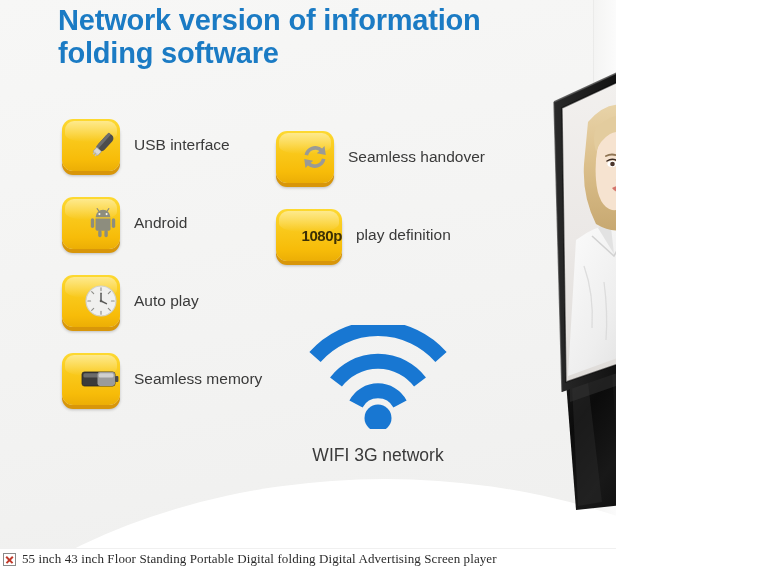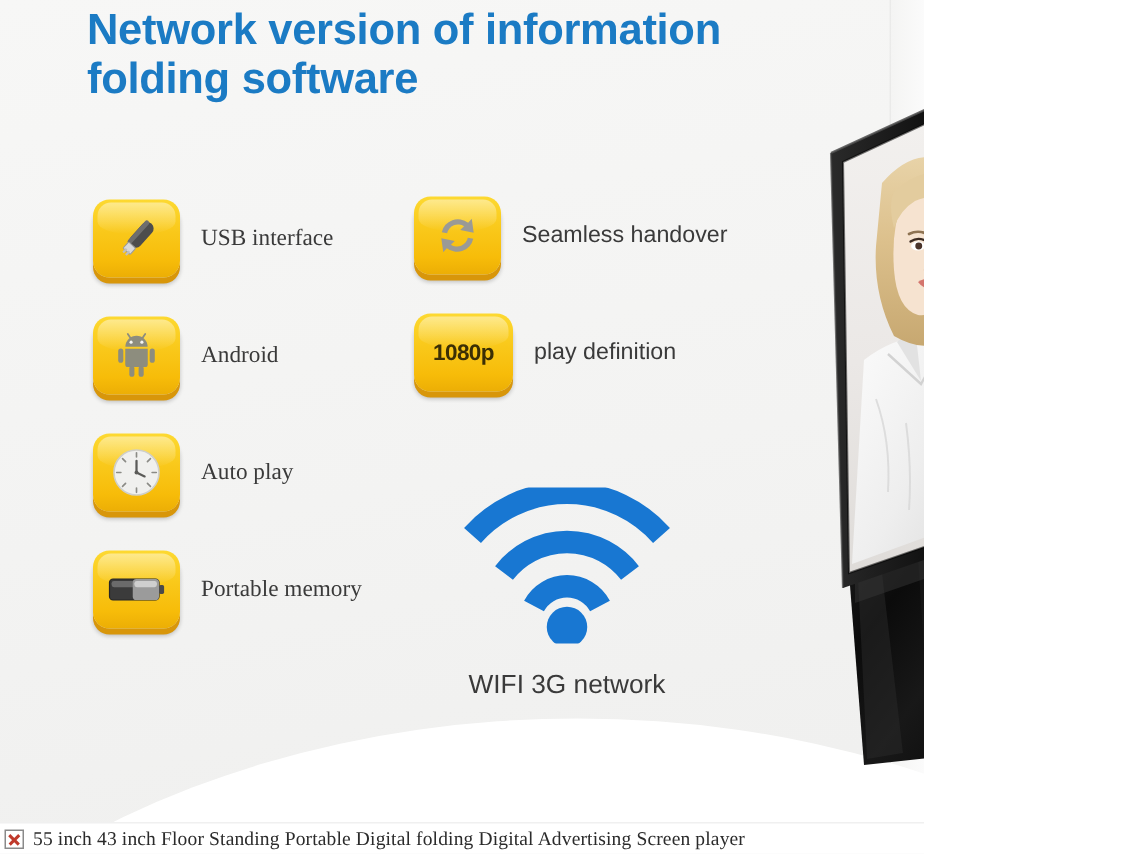--- a/index.html
+++ b/index.html
@@ -42,38 +42,38 @@
     width: 520px;
     font-size: 29px;
     line-height: 33px;
     font-weight: bold;
     color: #1b7bc4;
     letter-spacing: -0.2px;
   }
 
   
   .col { position: absolute; }
-  .col-left  { left: 62px; top: 120px; font-family: Liberation Serif, serif; }
+  .col-left  { left: 62px; top: 106px; }
   .col-right { left: 276px; top: 118px; }
 
   .feature {
     display: flex;
     align-items: center;
     height: 78px;
   }
   .badge {
     position: relative;
     width: 58px; height: 52px;
     flex: 0 0 58px;
     border-radius: 11px;
     background: linear-gradient(180deg, #fdd931 0%, #f9c81a 42%, #f7bc09 78%, #ecae05 100%);
     box-shadow: 0 4px 0 0 #d8960a, 0 5px 3px rgba(0,0,0,0.22);
     display: flex;
     align-items: center;
-    justify-content: center;
+    justify-content: flex-end;
     overflow: hidden;
   }
   .badge::after {
     content: "";
     position: absolute; left: 3px; right: 3px; top: 2px; height: 40%;
     border-radius: 9px 9px 40% 40%;
     background: linear-gradient(180deg, rgba(255,255,255,0.45), rgba(255,255,255,0));
     pointer-events: none;
   }
   .badge svg { display: block; position: relative; z-index: 1; }
@@ -226,21 +226,21 @@
     <div class="feature">
       <div class="badge">
         <svg width="40" height="24" viewBox="0 0 40 24">
           <rect x="2" y="5" width="33" height="14" rx="2.4" fill="#3b3b3b" stroke="#262626" stroke-width="0.8"></rect>
           <rect x="3.4" y="6.3" width="30" height="4.2" rx="1.6" fill="#6b6b6b"></rect>
           <rect x="17.5" y="5" width="17.5" height="14" rx="2.4" fill="#9b9b9b"></rect>
           <rect x="18.6" y="6.3" width="15" height="4.2" rx="1.6" fill="#cfcfcf"></rect>
           <rect x="35" y="9" width="3.4" height="6" rx="1.1" fill="#4a4a4a"></rect>
         </svg>
       </div>
-      <div class="feature-label">Portable memory</div>
+      <div class="feature-label">Seamless memory</div>
     </div>
 
 
   </div>
 
   <div class="col col-right">
 
     <div class="feature">
       <div class="badge">
         <svg width="38" height="38" viewBox="0 0 38 38">

